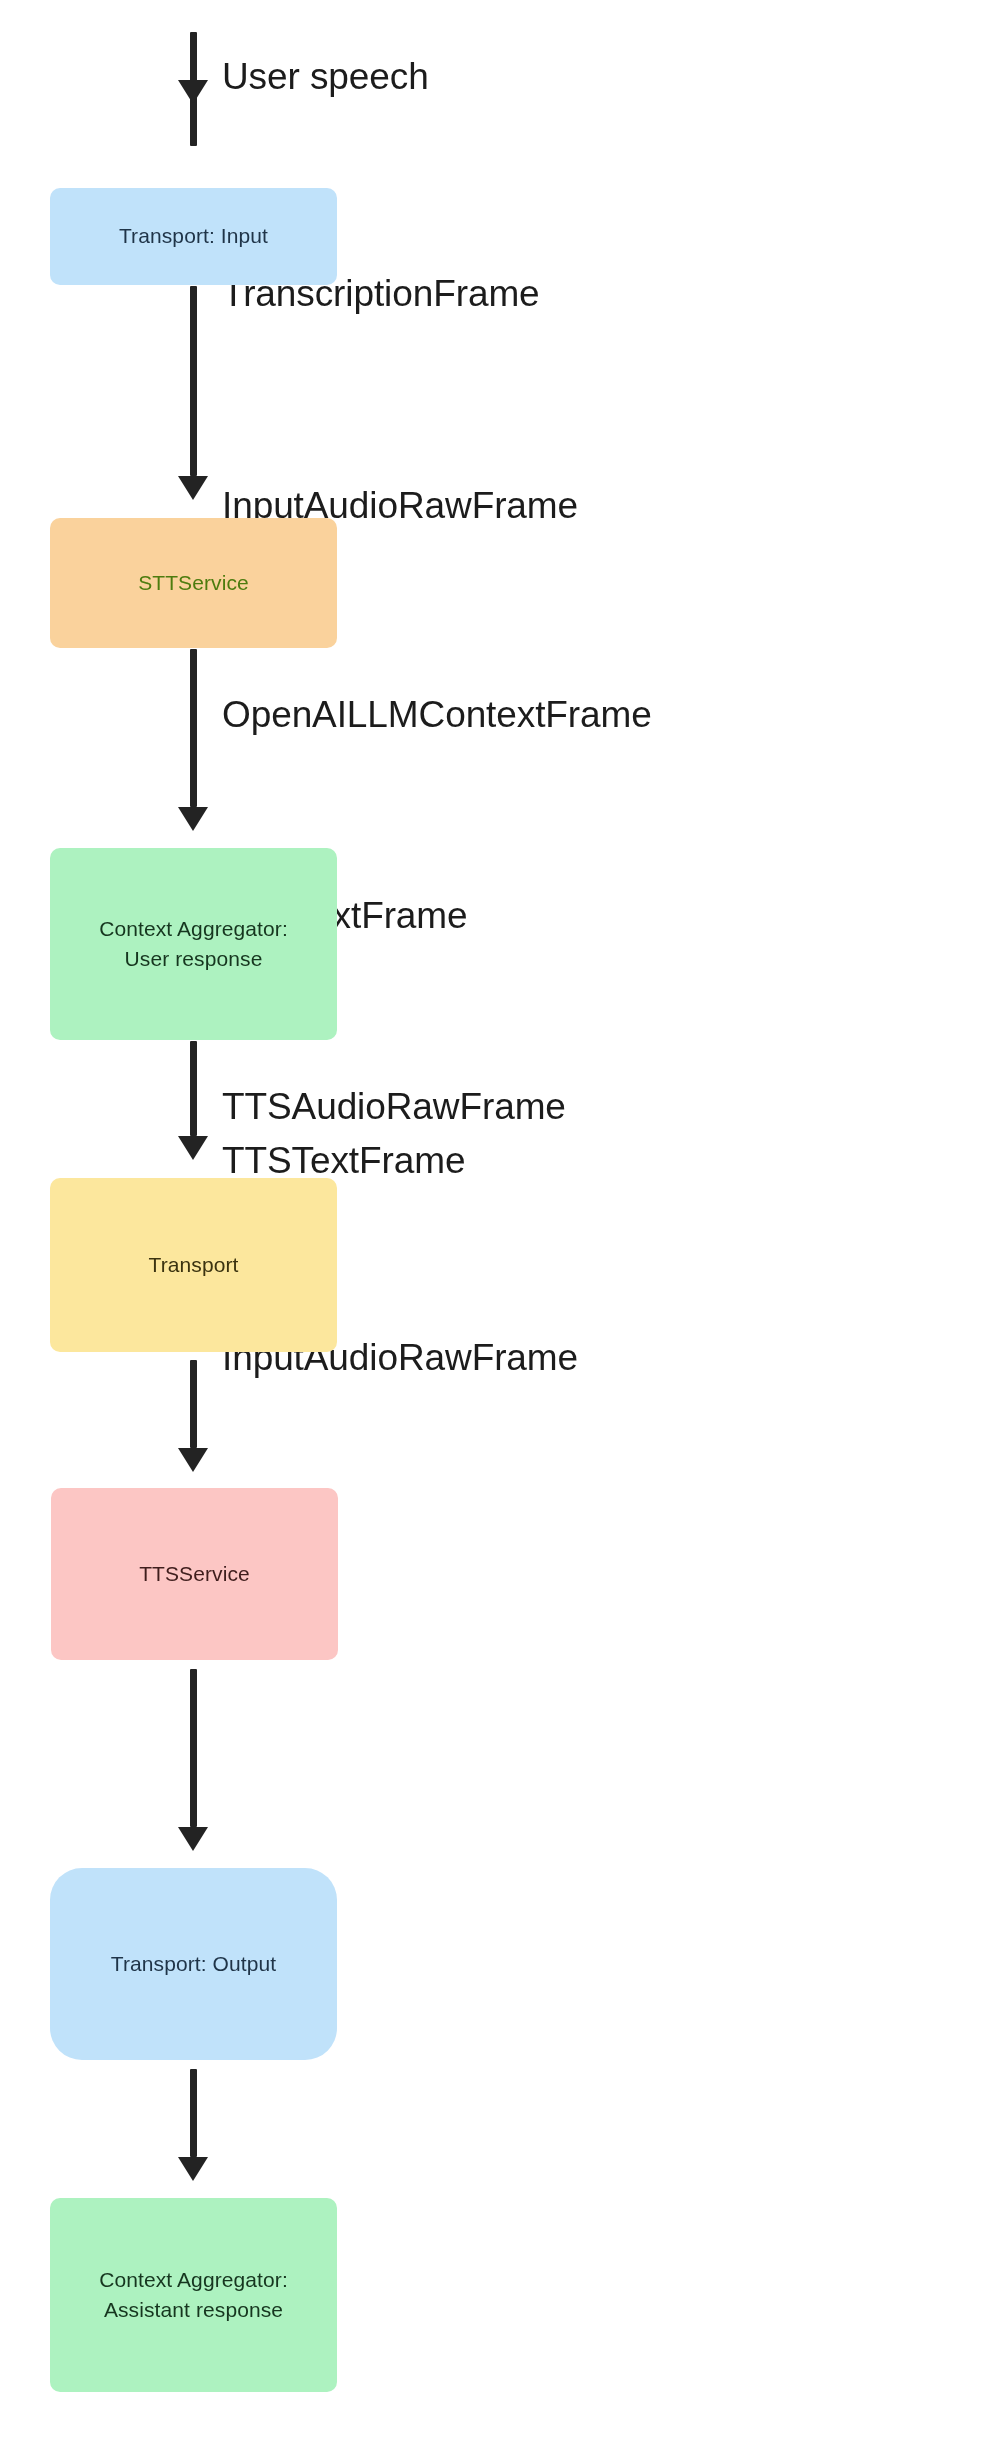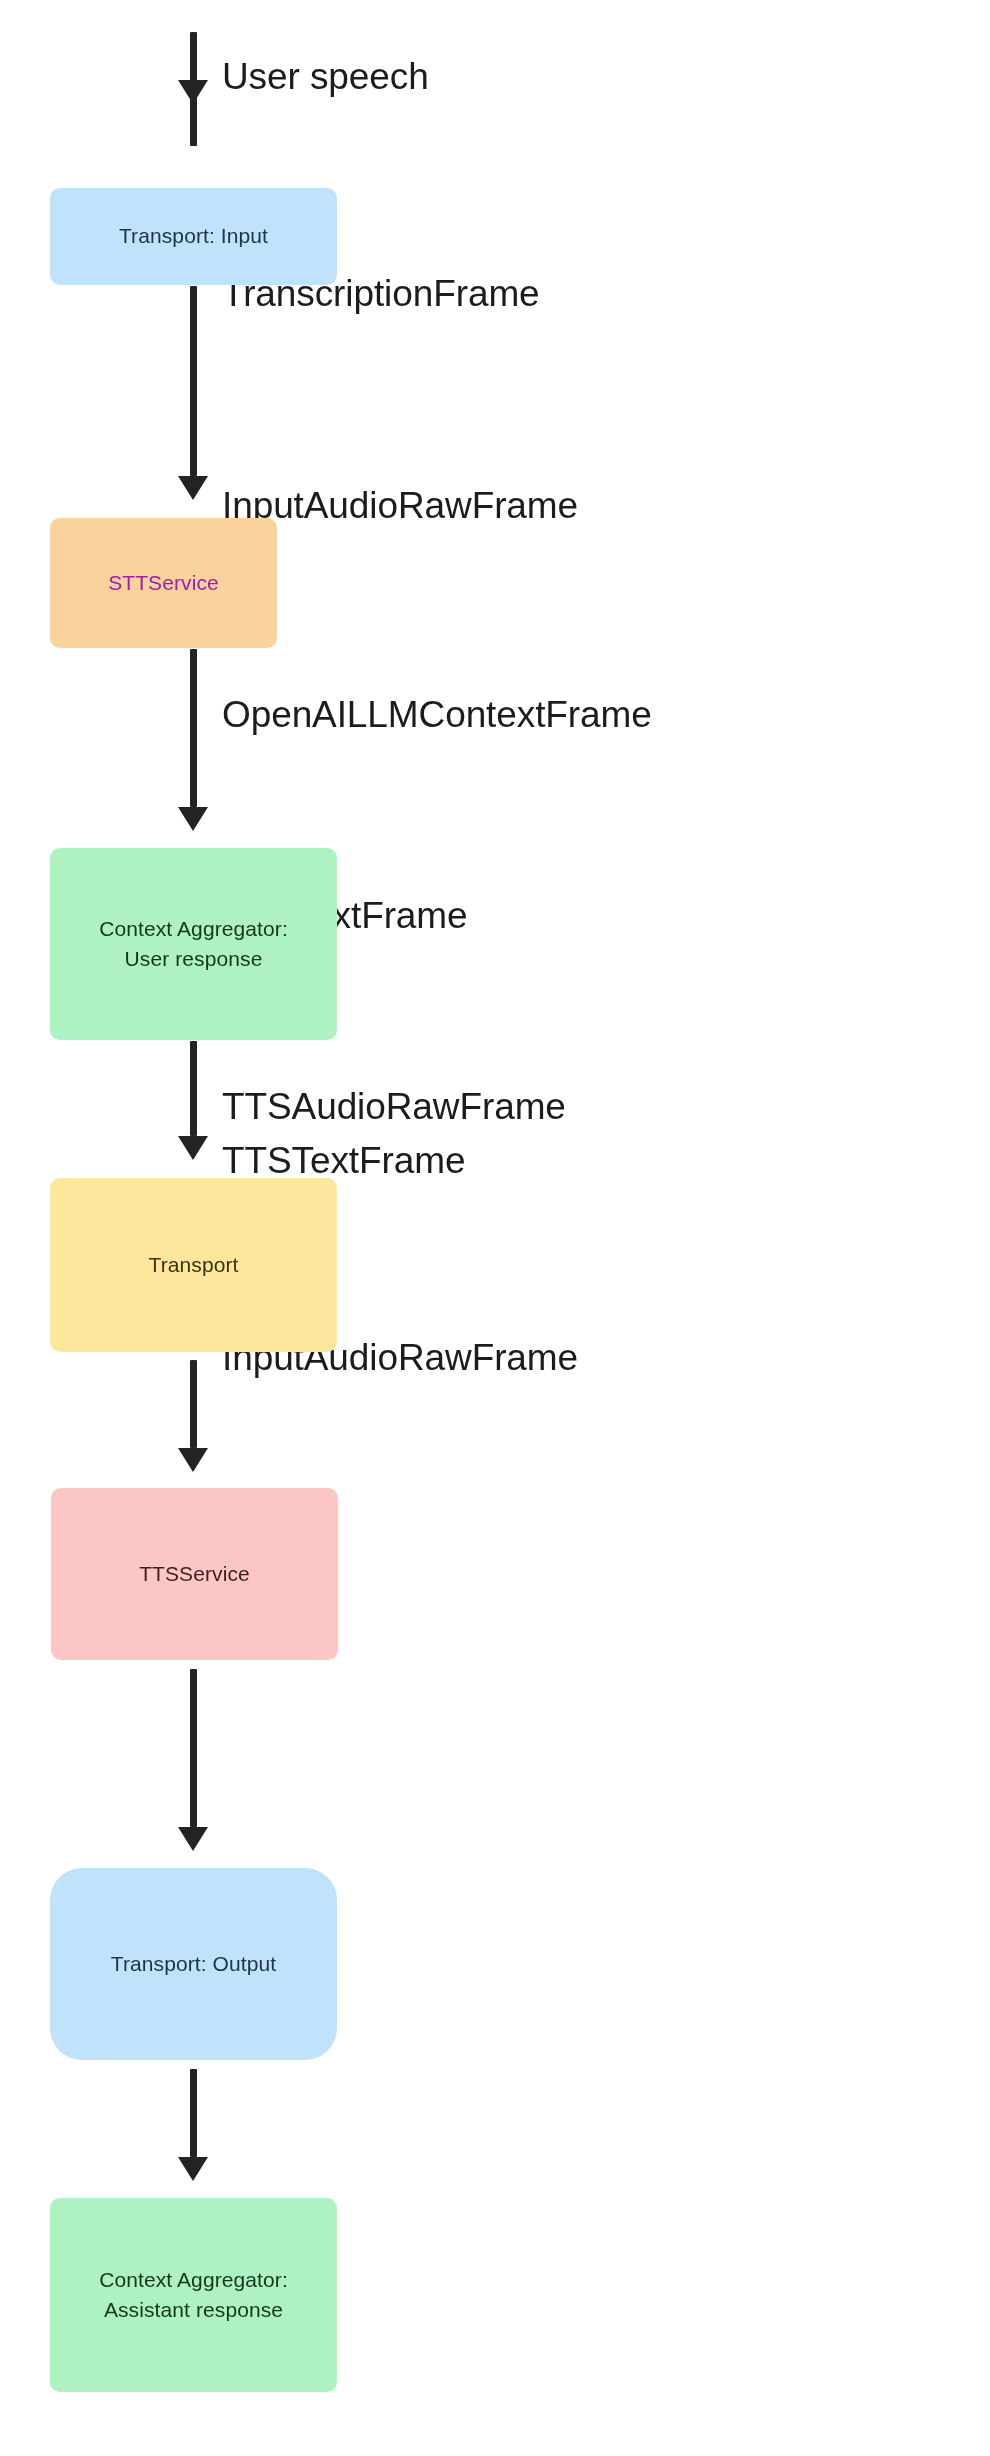--- a/index.html
+++ b/index.html
@@ -114,21 +114,21 @@
         <div class="arrow-shaft" style="left: 190px; top: 2069px; height: 88px; background: rgb(35, 35, 35);"></div>
         <div class="arrow-head" style="left: 178px; top: 2157px; border-top-color: rgb(35, 35, 35);"></div>
       </div>
       <div class="edge-label" style="left: 222px; top: 1331px; color: rgb(28, 28, 28);">InputAudioRawFrame</div>
     </div>
 
   <div id="nodes-layer">
       <div class="node" style="left: 50px; top: 188px; width: 287px; height: 97px; background: rgb(192, 226, 250); color: rgb(31, 52, 72);">
         <span class="node-label">Transport: Input</span>
       </div>
-      <div class="node" style="left: 50px; top: 518px; width: 227px; height: 130px; background: rgb(250, 210, 156); color: #a21caf;">
+      <div class="node" style="left: 50px; top: 518px; width: 287px; height: 130px; background: rgb(250, 210, 156); color: #4d7c0f;">
         <span class="node-label">STTService</span>
       </div>
       <div class="node" style="left: 50px; top: 848px; width: 287px; height: 192px; background: rgb(173, 242, 192); color: rgb(22, 54, 31);">
         <span class="node-label">Context Aggregator:
 User response</span>
       </div>
       <div class="node" style="left: 50px; top: 1178px; width: 287px; height: 174px; background: rgb(252, 231, 157); color: rgb(59, 51, 16);">
         <span class="node-label">Transport</span>
       </div>
       <div class="node" style="left: 51px; top: 1488px; width: 287px; height: 172px; background: rgb(252, 198, 196); color: rgb(63, 30, 29);">

